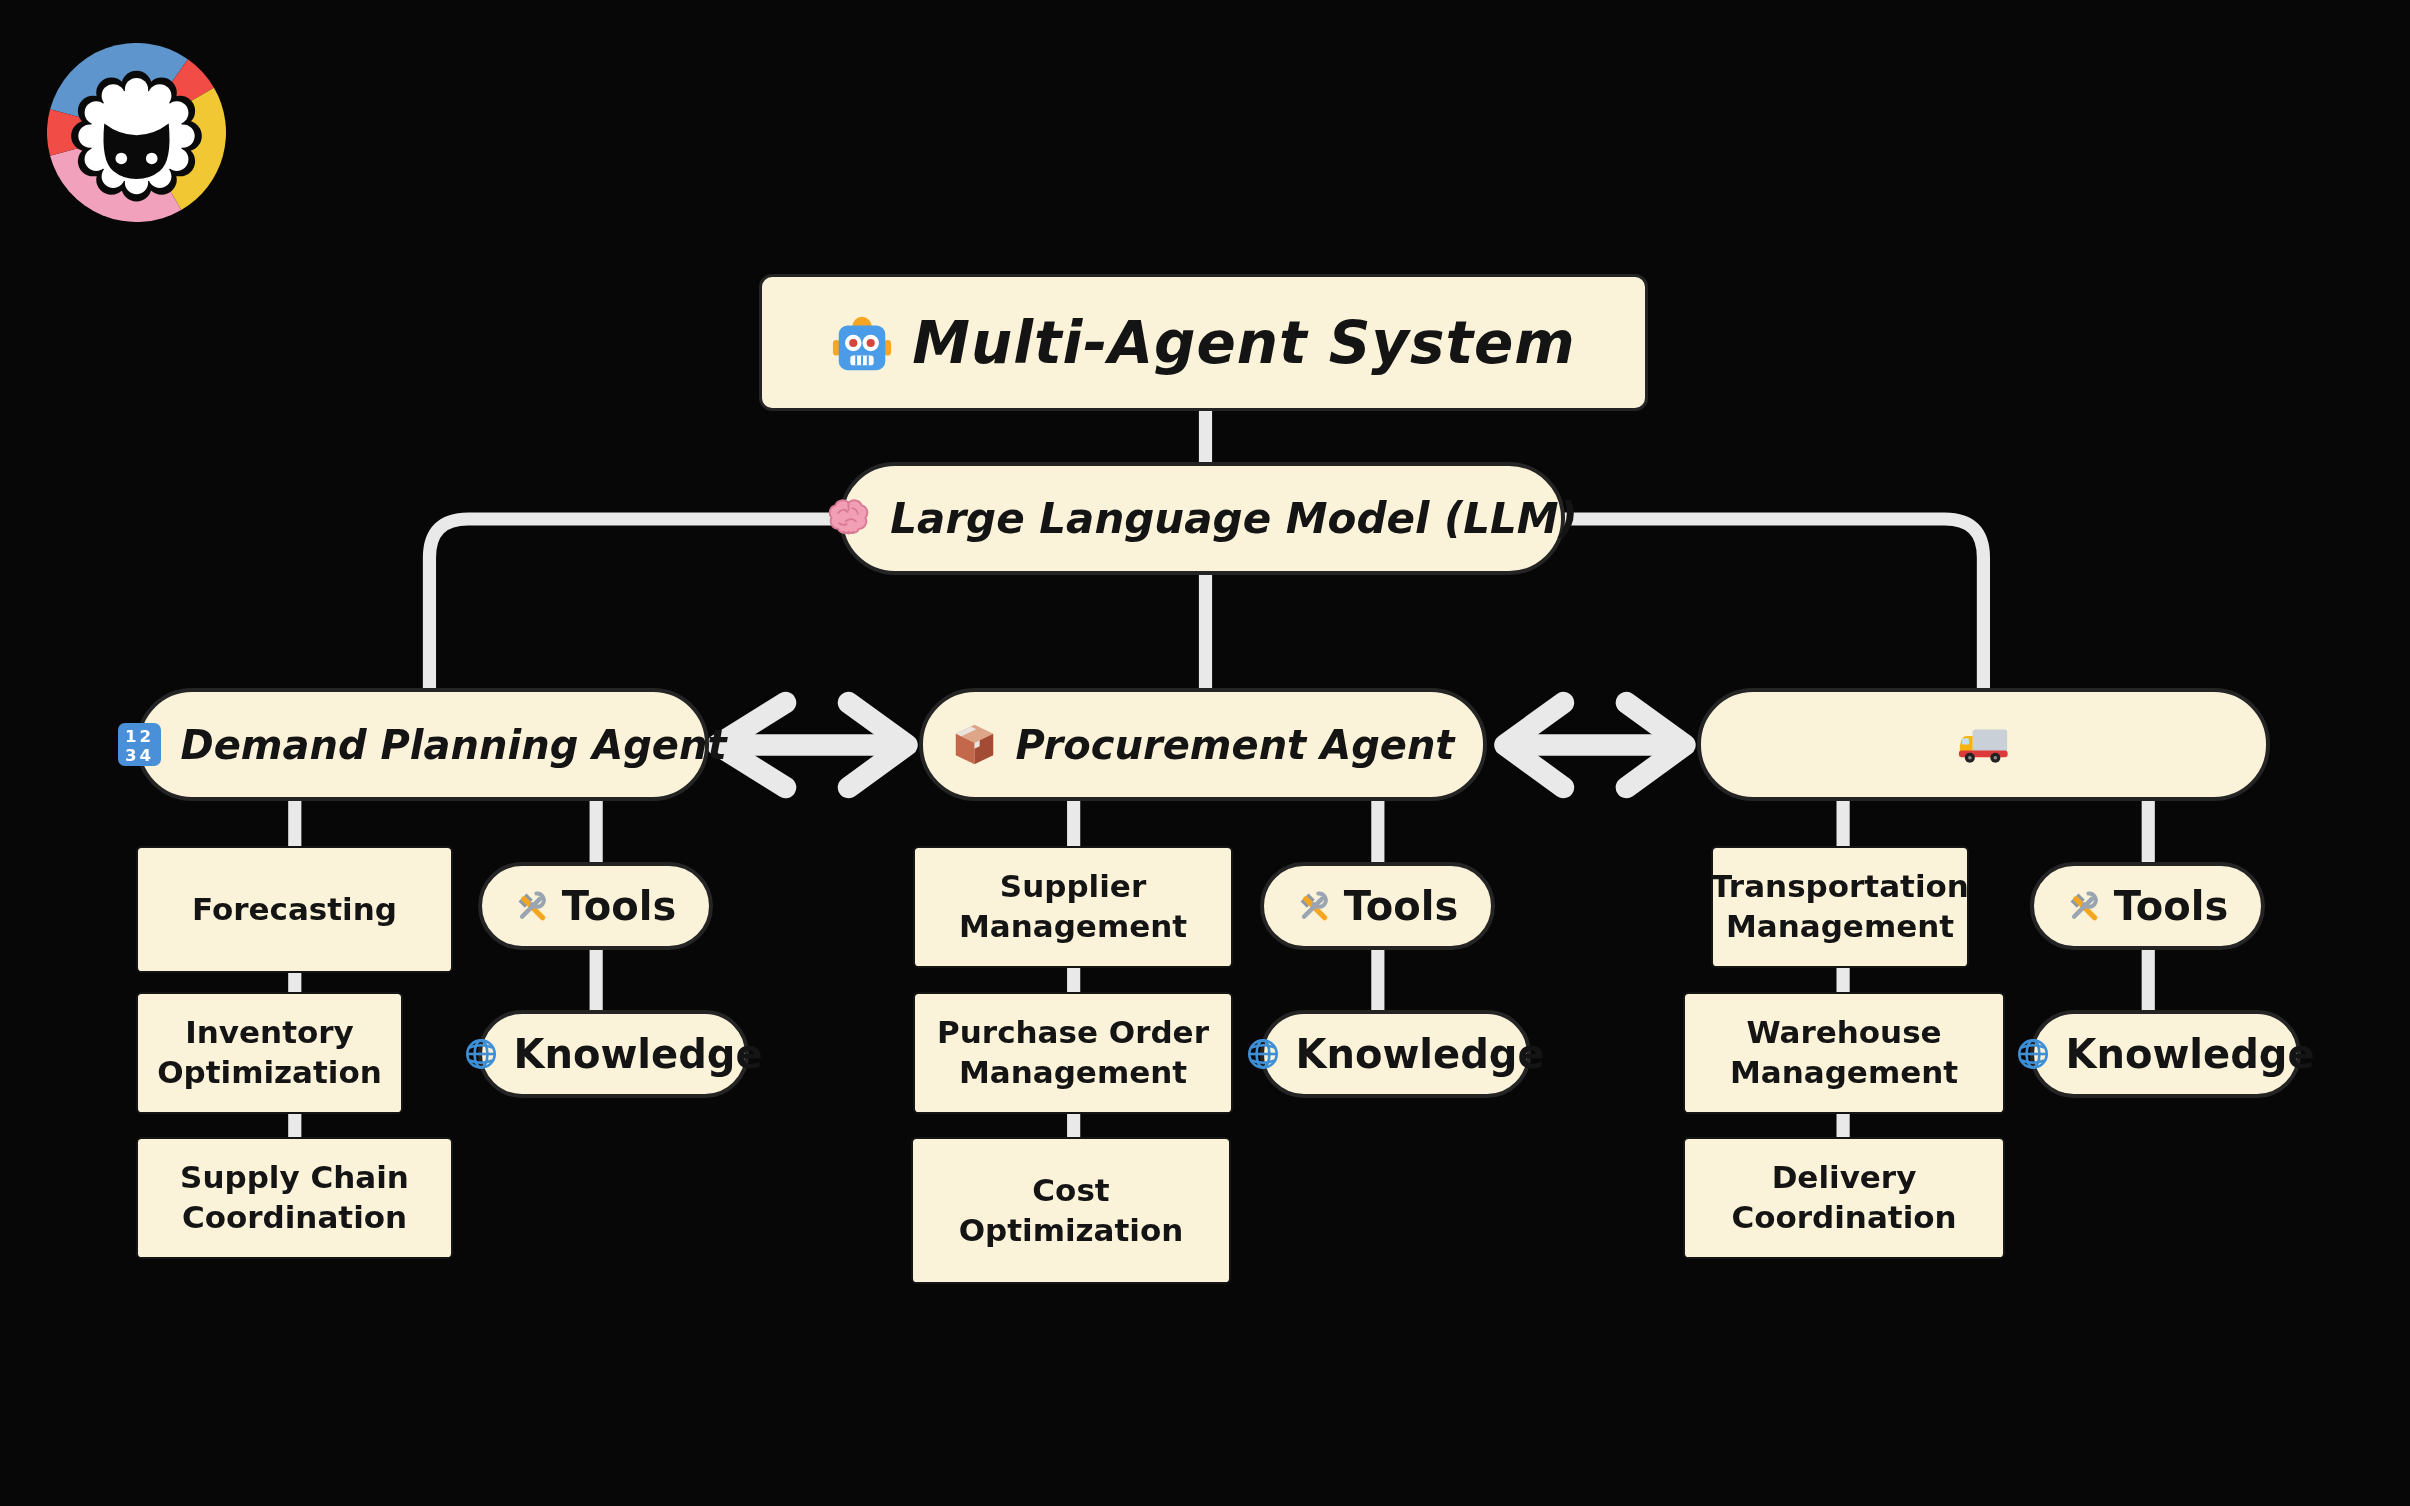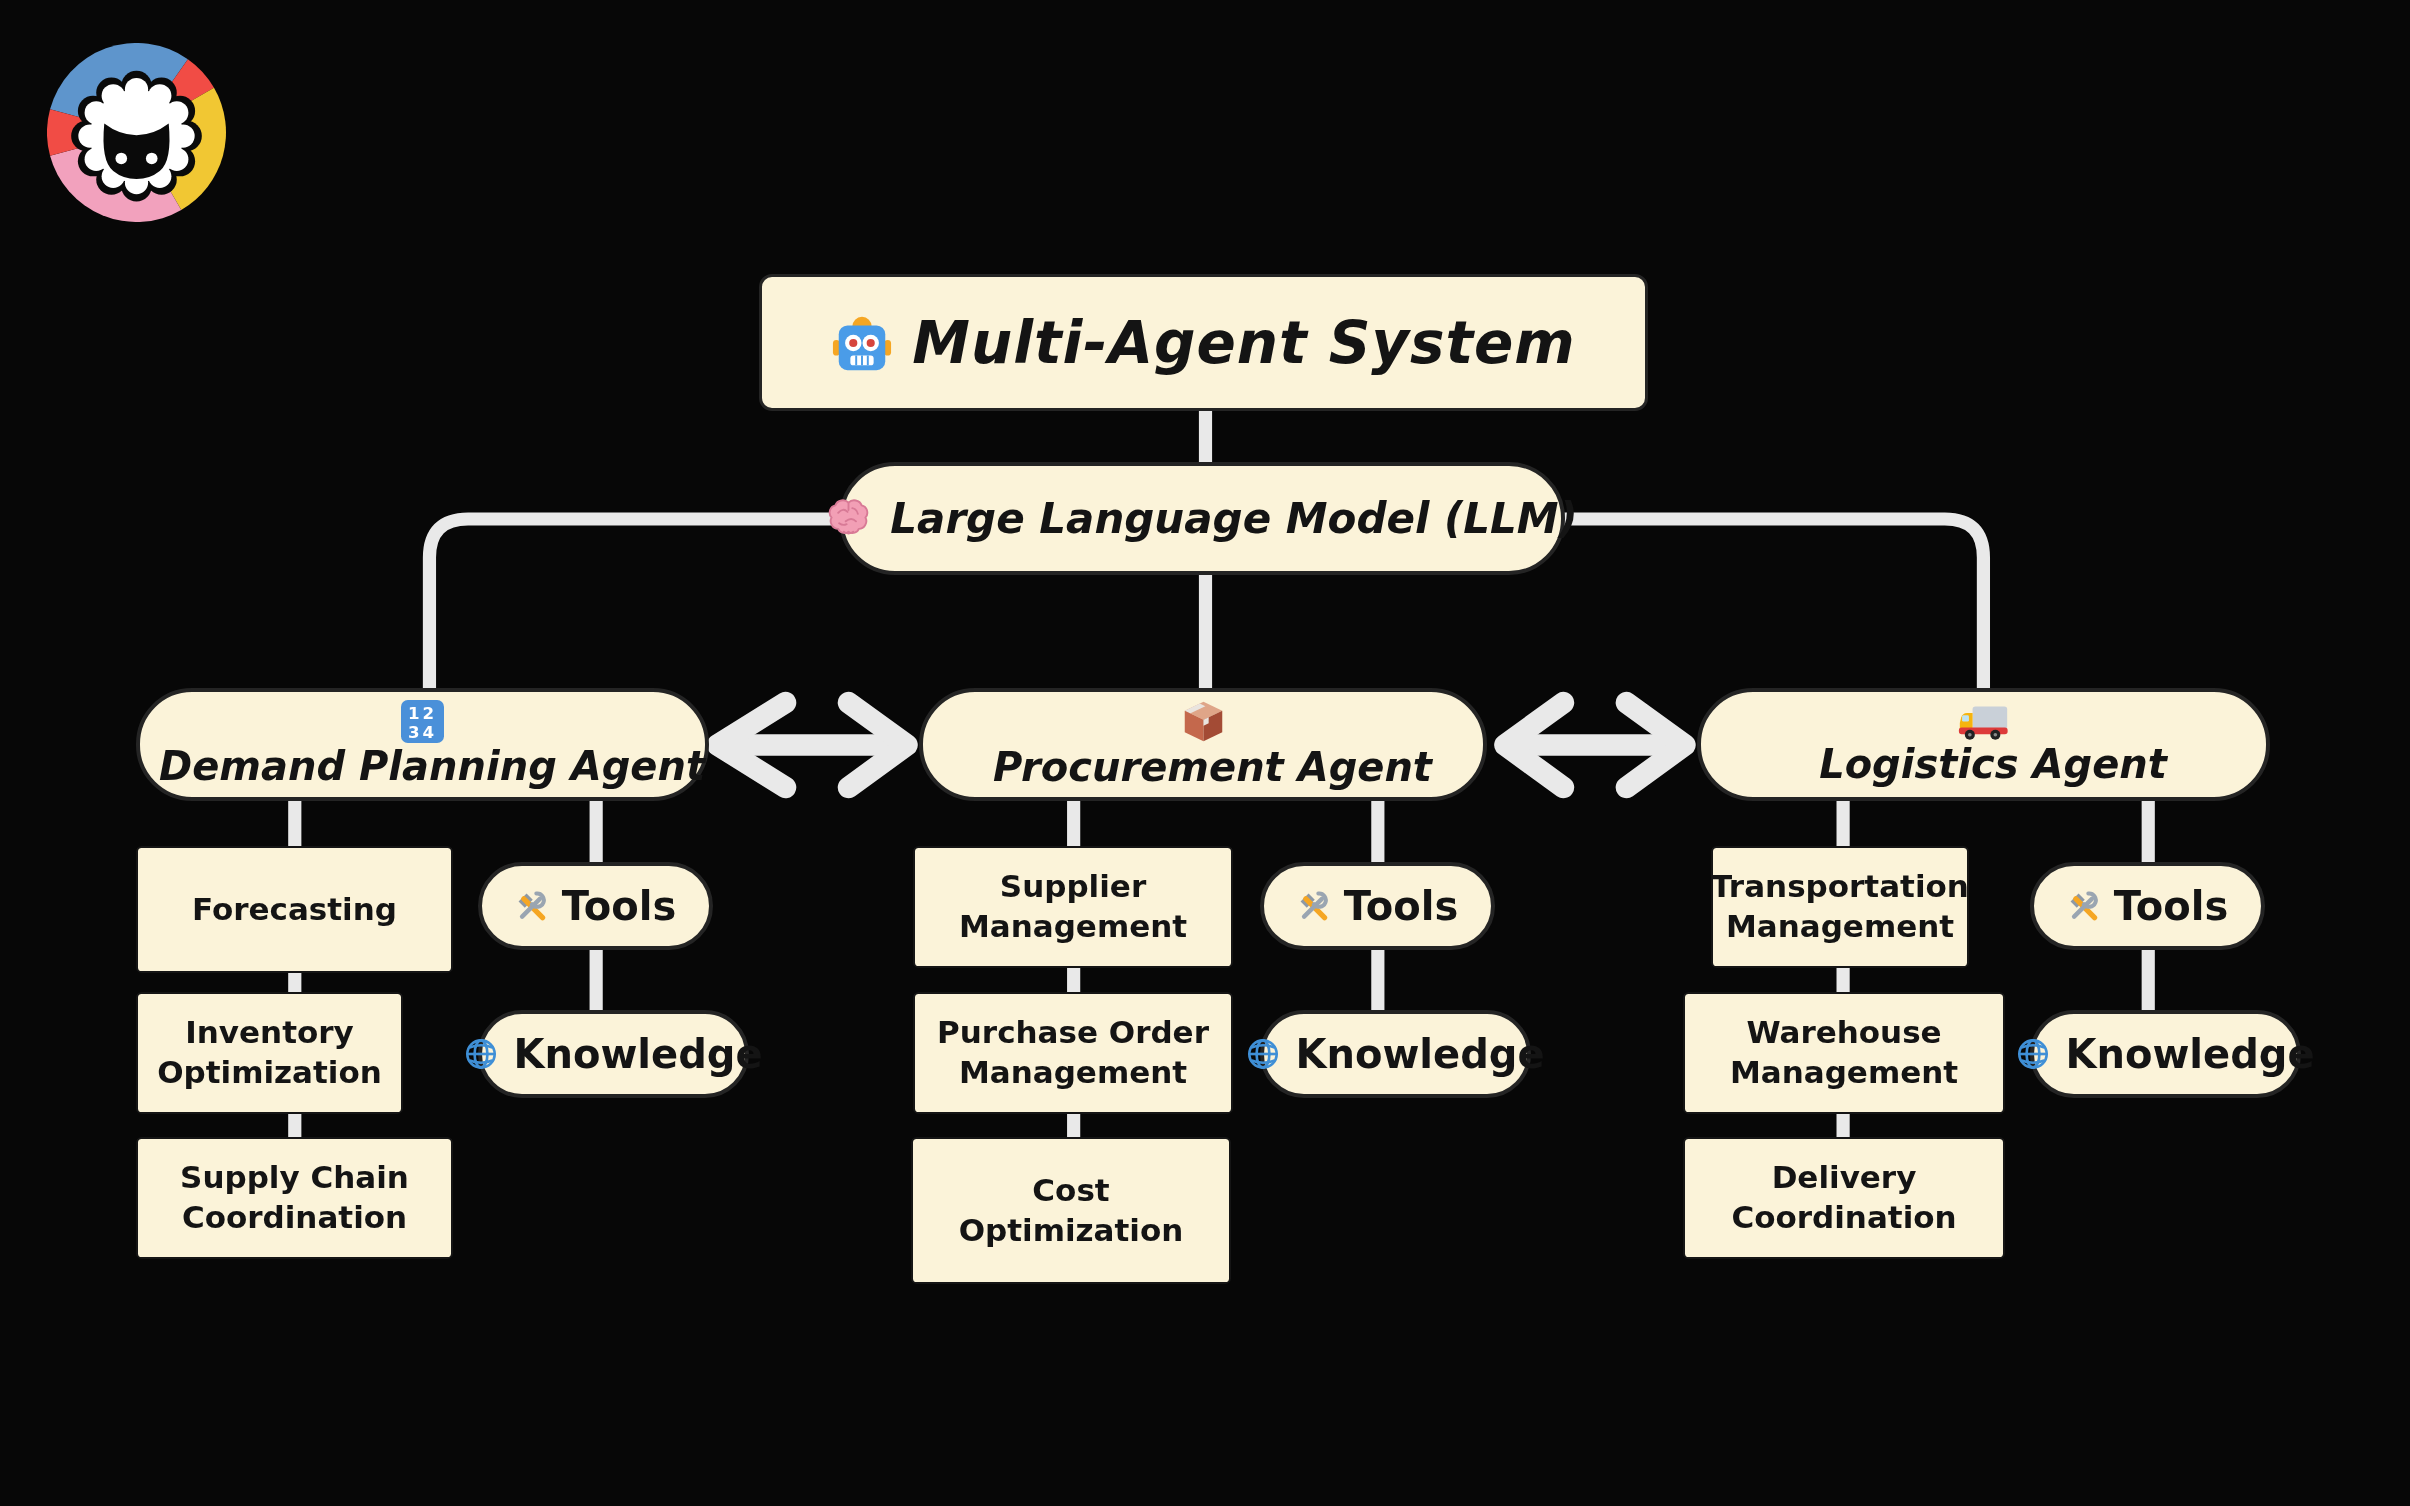--- a/index.html
+++ b/index.html
@@ -24,21 +24,21 @@
     background: var(--node-fill, #FBF3D9);
     border: 3.8px solid var(--node-border, #242424);
     color: var(--text, #141414);
     display: flex; align-items: center; justify-content: center;
     text-align: center; font-weight: bold;
   }
   .rect-node   { border-radius: 5.6px; border-width: 2.8px; border-color: #151515; }
   .title-node  { border-radius: 13px; font-size: 58px; letter-spacing: 0.9px; }
   .pill-node   { border-radius: 56px; border-width: 4.7px; white-space: nowrap; }
   .llm-node    { font-size: 42px; }
-  .agent-node  { font-size: 40px; flex-direction: column; }
+  .agent-node  { font-size: 40px; }
   .task-node   { font-size: 31px; line-height: 1.28; padding: 5.6px 13px; }
   .mini-pill   { border-radius: 44px; border-width: 4.7px; font-size: 40px; white-space: nowrap; }
   .icon { display: inline-flex; align-items: center; justify-content: center; }
   .icon svg { display: block; }
   .label-gap { margin-left: 19px; font-style: italic; }
   .label-gap-sm { margin-left: 15px; }
   #logo { position: absolute; z-index: 2; }
 </style>
 </head>
 <body>
@@ -250,21 +250,20 @@
         <rect x="16" y="3" width="38" height="25" rx="3" fill="#c9d0d8"></rect>
         <path d="M16 10 h-6 q-5 0 -6.5 5 l-1.5 6 v7 h14 z" fill="#f6b40e"></path>
         <rect x="4.5" y="12.5" width="7.5" height="7" rx="1.5" fill="#bfe3f2"></rect>
         <rect x="1" y="26" width="53.5" height="7.5" rx="3" fill="#dd3a3a"></rect>
         <circle cx="13" cy="34" r="5.5" fill="#222222"></circle>
           <circle cx="13" cy="34" r="2" fill="#8a8a8a"></circle>
         <circle cx="41" cy="34" r="5.5" fill="#222222"></circle>
           <circle cx="41" cy="34" r="2" fill="#8a8a8a"></circle>
       </svg>
     </span>
-    <span class="label-gap">Logistics Agent</span>
   </div>
   <div class="node rect-node task-node" style="left:1683px; top:846px; width:258px; height:122px;margin-left:28px;">
     <span>Transportation Management</span>
   </div>
   <div class="node rect-node task-node" style="left:1683px; top:992px; width:322px; height:122px;">
     <span>Warehouse Management</span>
   </div>
   <div class="node rect-node task-node" style="left:1683px; top:1137px; width:322px; height:122px;">
     <span>Delivery Coordination</span>
   </div>

